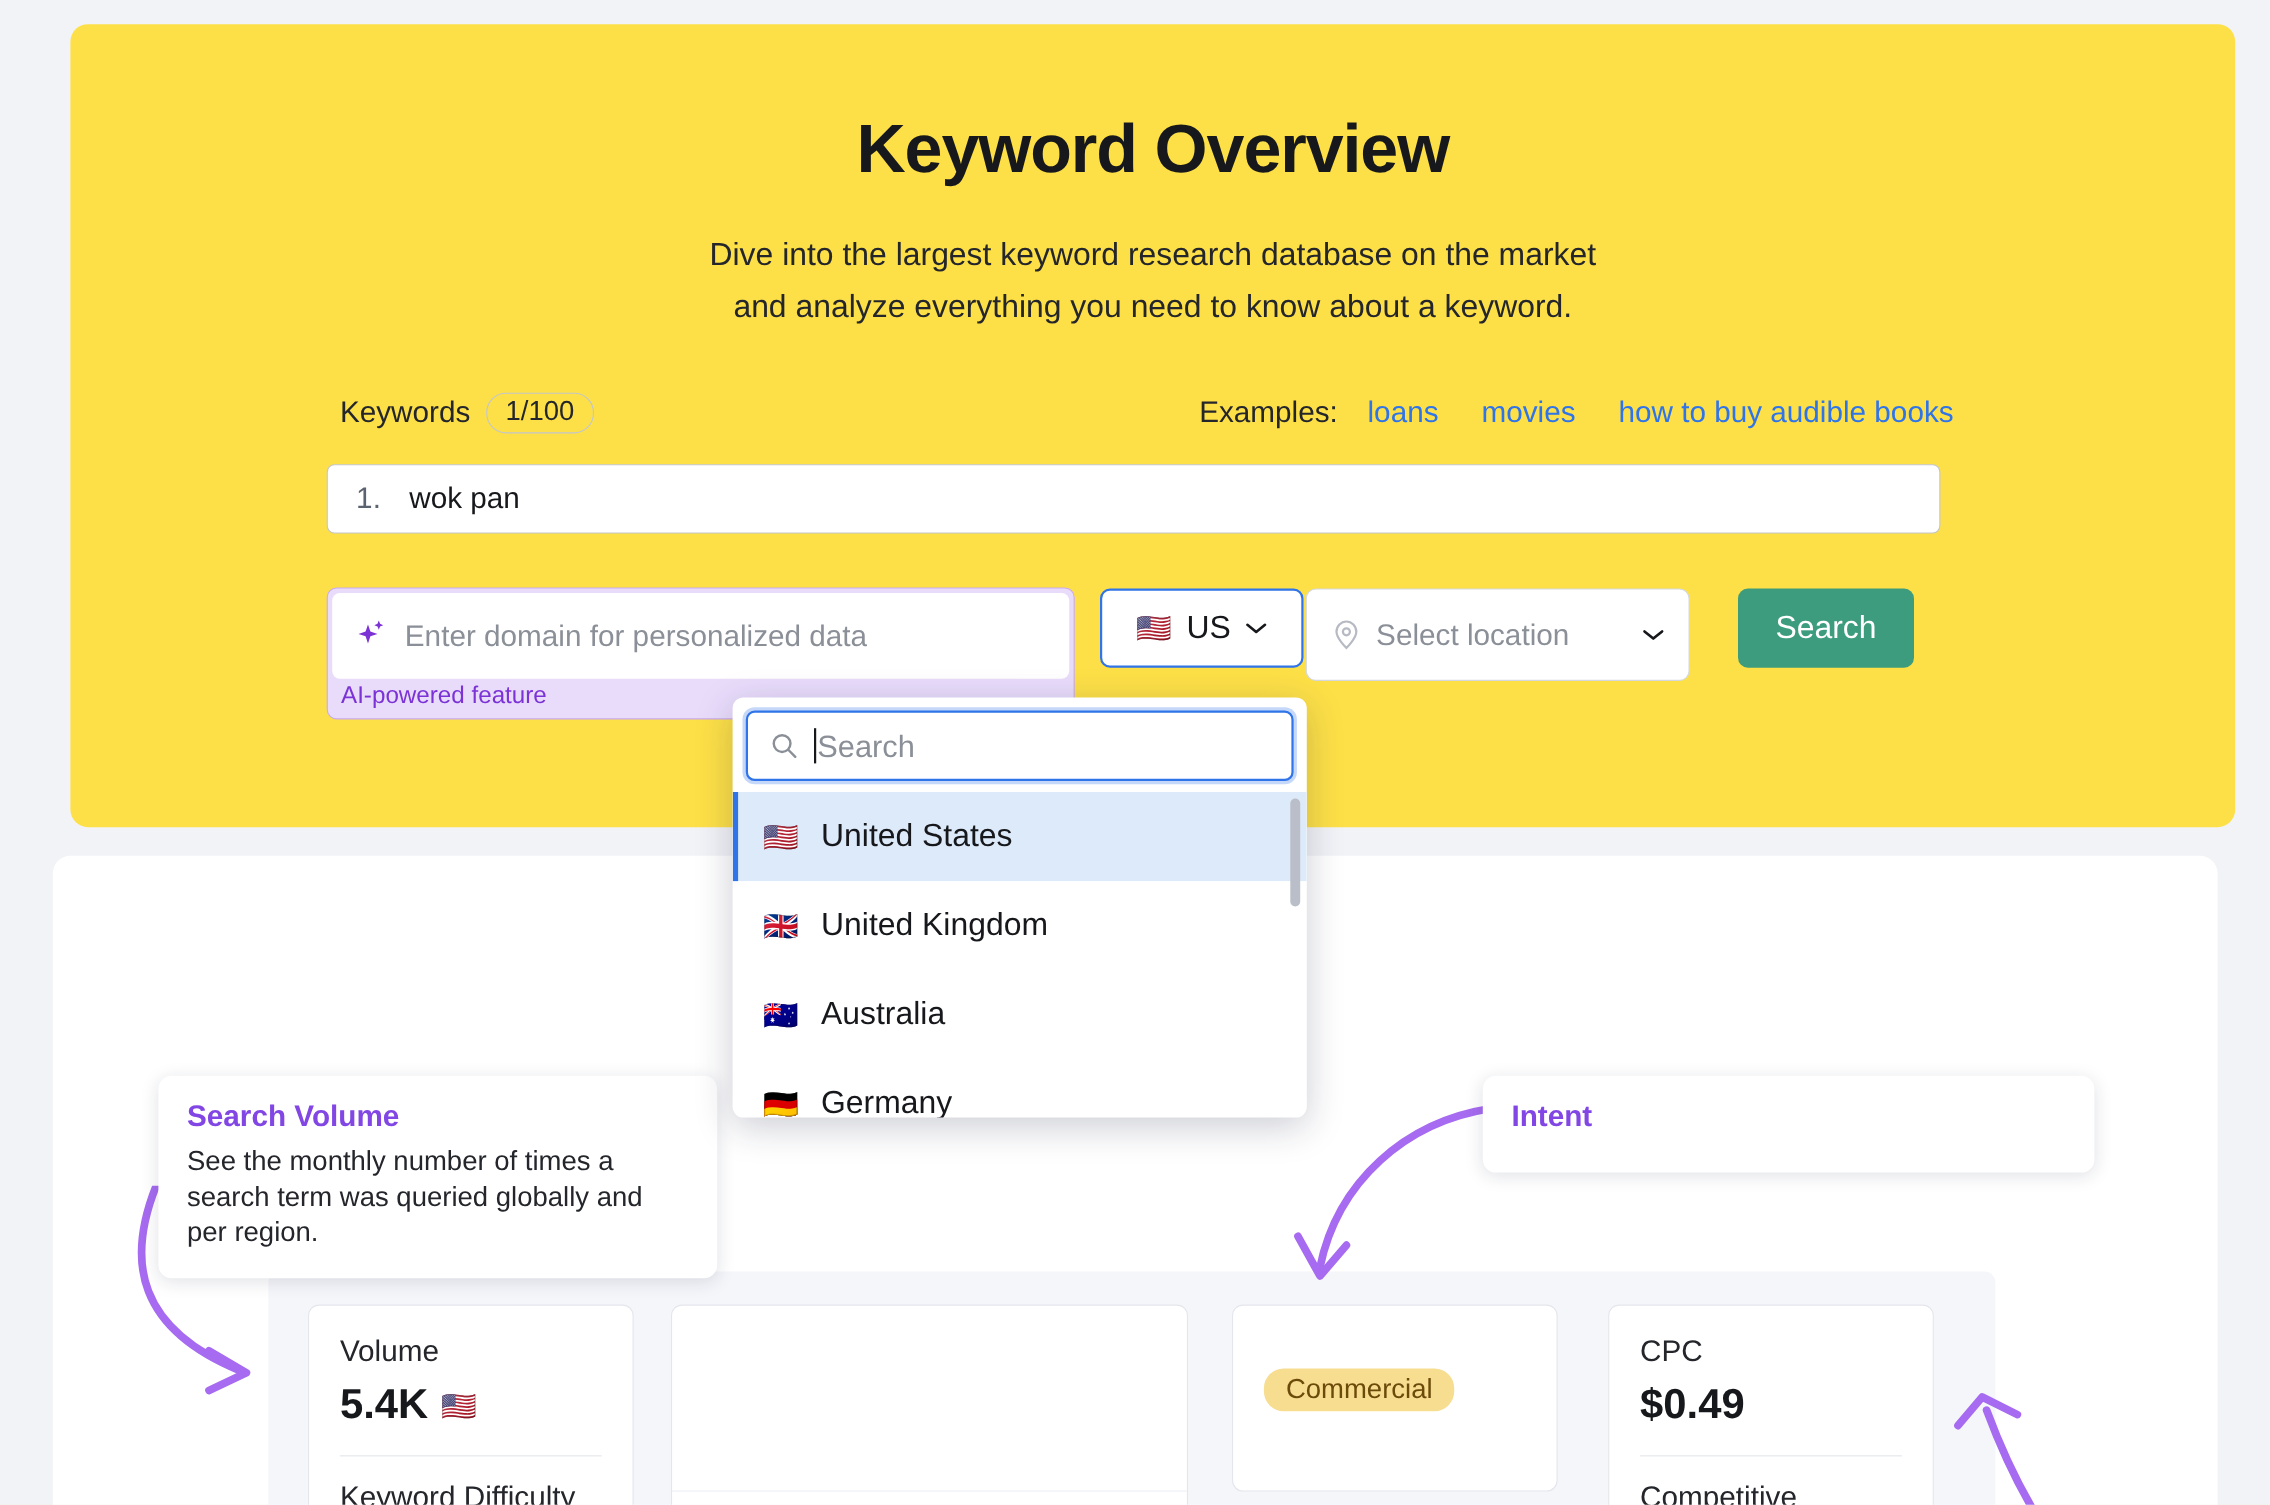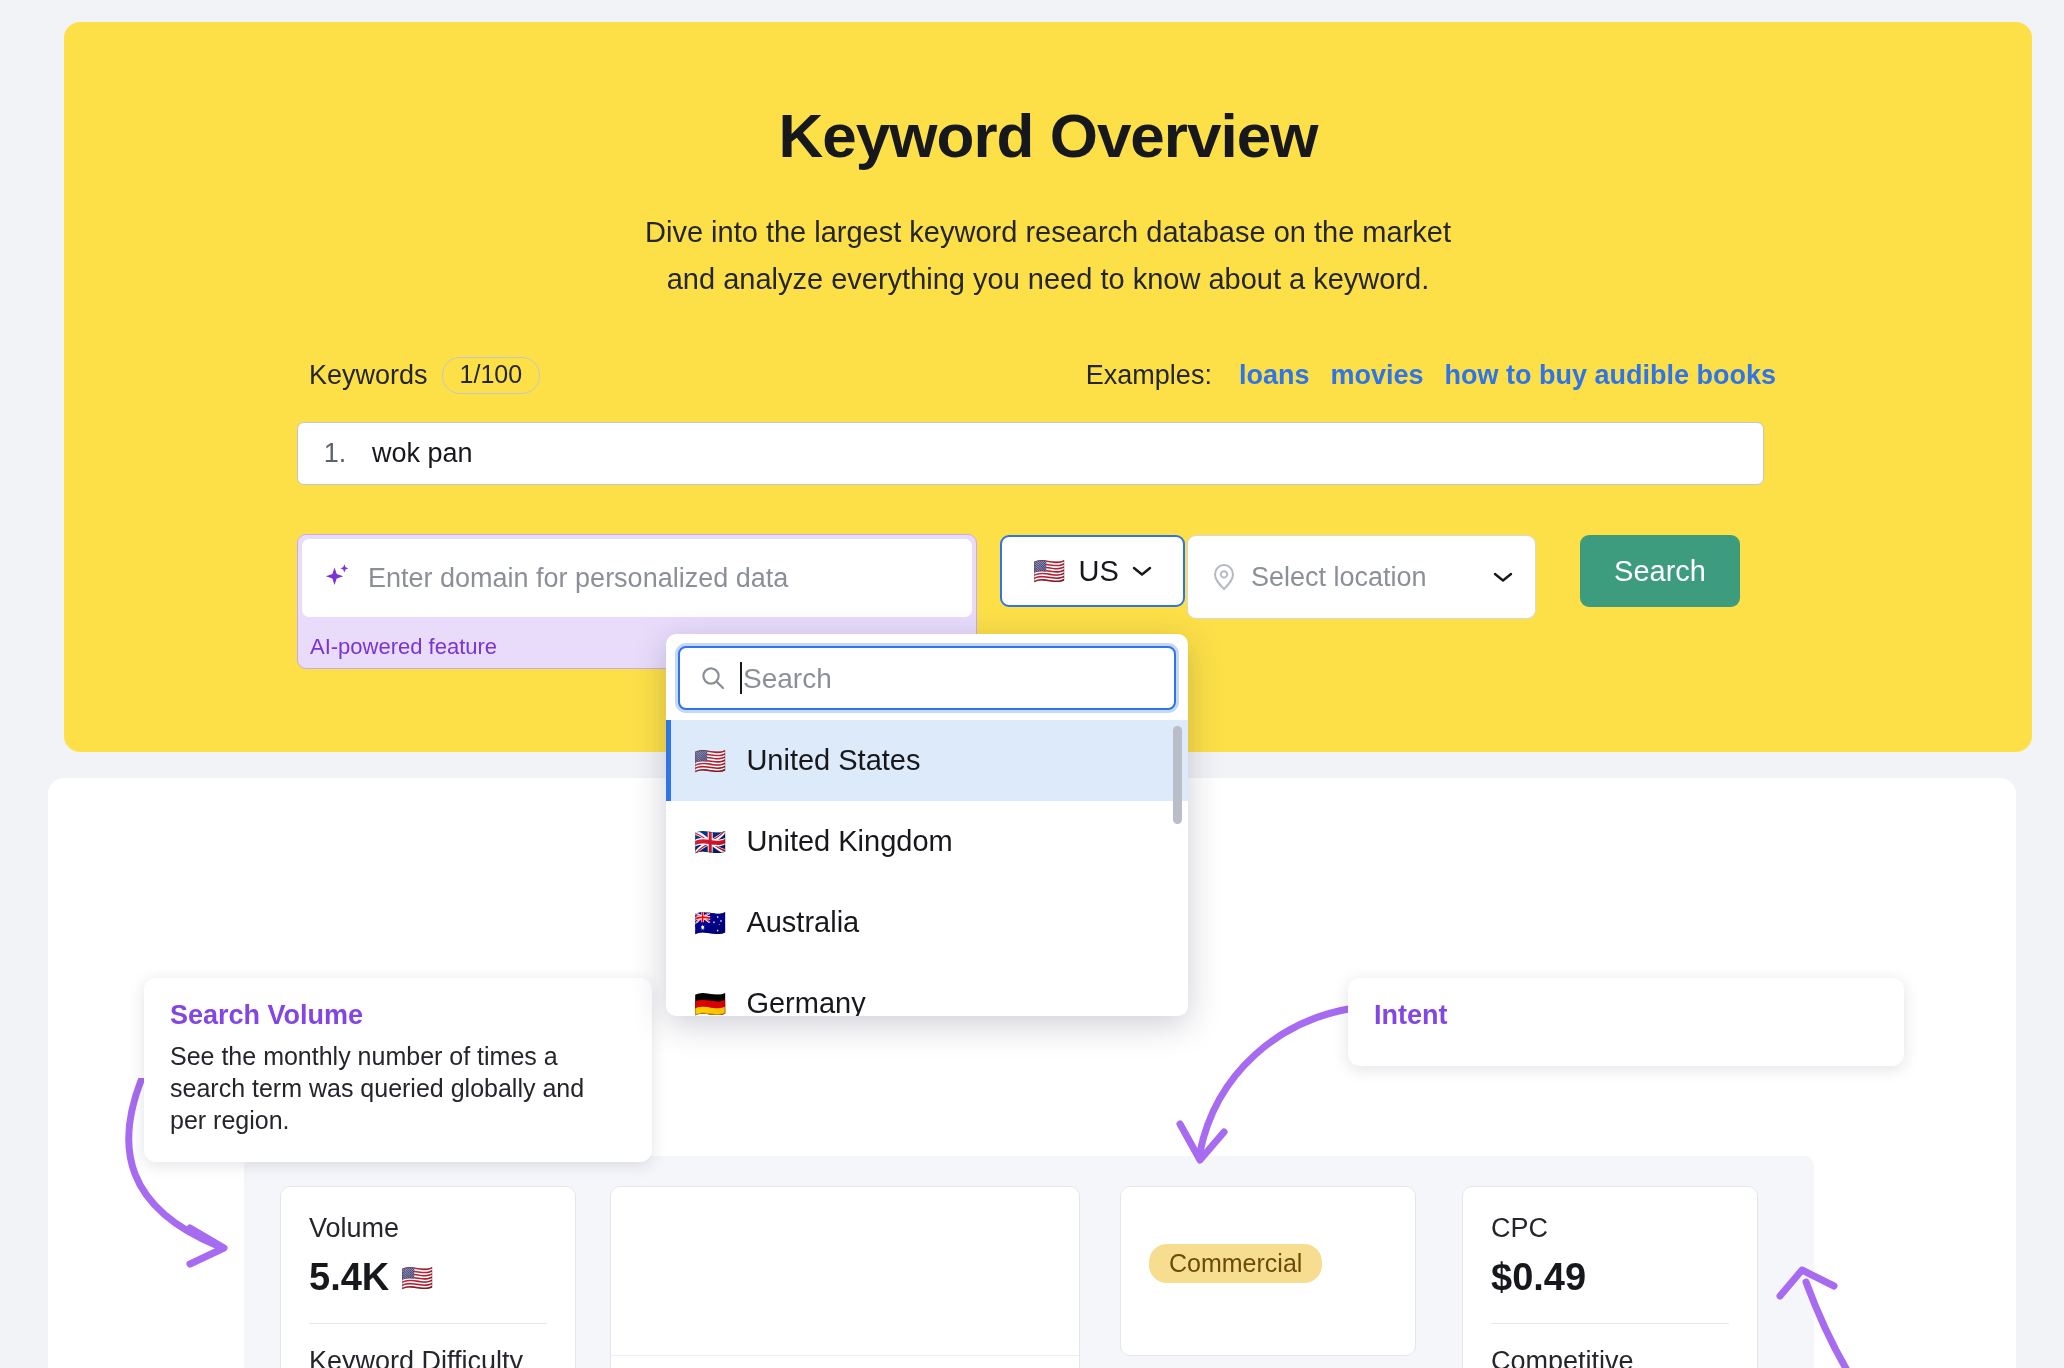--- a/index.html
+++ b/index.html
@@ -33,21 +33,21 @@
     display: flex; align-items: center; justify-content: space-between;
   }
   .kw-left { display: flex; align-items: center; gap: 14px; }
   .kw-label { font-size: 27px; color: #24262b; }
   .kw-counter {
     border: 1.5px solid #c2c6ce; border-radius: 18px;
     padding: 2px 17px 4px; font-size: 25px; color: #24262b;
   }
   .ex-wrap { display: flex; align-items: baseline; gap: 27px; }
   .ex-label { font-size: 27px; color: #24262b; }
-  .ex-links { display: flex; gap: 21px; font-weight: bold; }
+  .ex-links { display: flex; gap: 39px; }
   .ex-link { font-size: 27px; color: #2f74e8; text-decoration: none; cursor: pointer; }
 
   
   .kw-input {
     position: absolute; left: 297px; top: 422px;
     width: 1467px; height: 63px;
     border: 1.5px solid #c2c6ce; border-radius: 7px;
     background: #fff; display: flex; align-items: center;
   }
   .kw-num { width: 74px; text-align: center; font-size: 27px; color: #5c6370; }
@@ -61,21 +61,21 @@
     width: 680px;
     background: #e9dcfb; border: 1.5px solid #c9a9f5;
     border-radius: 9px; padding: 4px 4px 0 4px;
   }
   .ai-field {
     height: 78px; background: #fff; border-radius: 7px;
     display: flex; align-items: center; gap: 16px; padding: 0 22px;
   }
   .spark { width: 28px; height: 30px; flex: 0 0 auto; }
   .ai-ph { font-size: 27px; color: #8b9098; }
-  .ai-note { font-size: 22px; color: #7c33d6; padding: 17px 4px 8px 8px; font-weight: 500; }
+  .ai-note { font-size: 22px; color: #7c33d6; padding: 2px 4px 8px 8px; font-weight: 500; }
 
   .cc-btn {
     position: absolute; left: 703px; top: 1px;
     width: 185px; height: 72px;
     border: 2px solid #2f74e8; border-radius: 9px; background: #fff;
     display: flex; align-items: center; justify-content: center; gap: 13px;
     cursor: pointer;
   }
   .cc-label { font-size: 29px; color: #17181c; }
   .flag { font-size: 26px; line-height: 1; }

